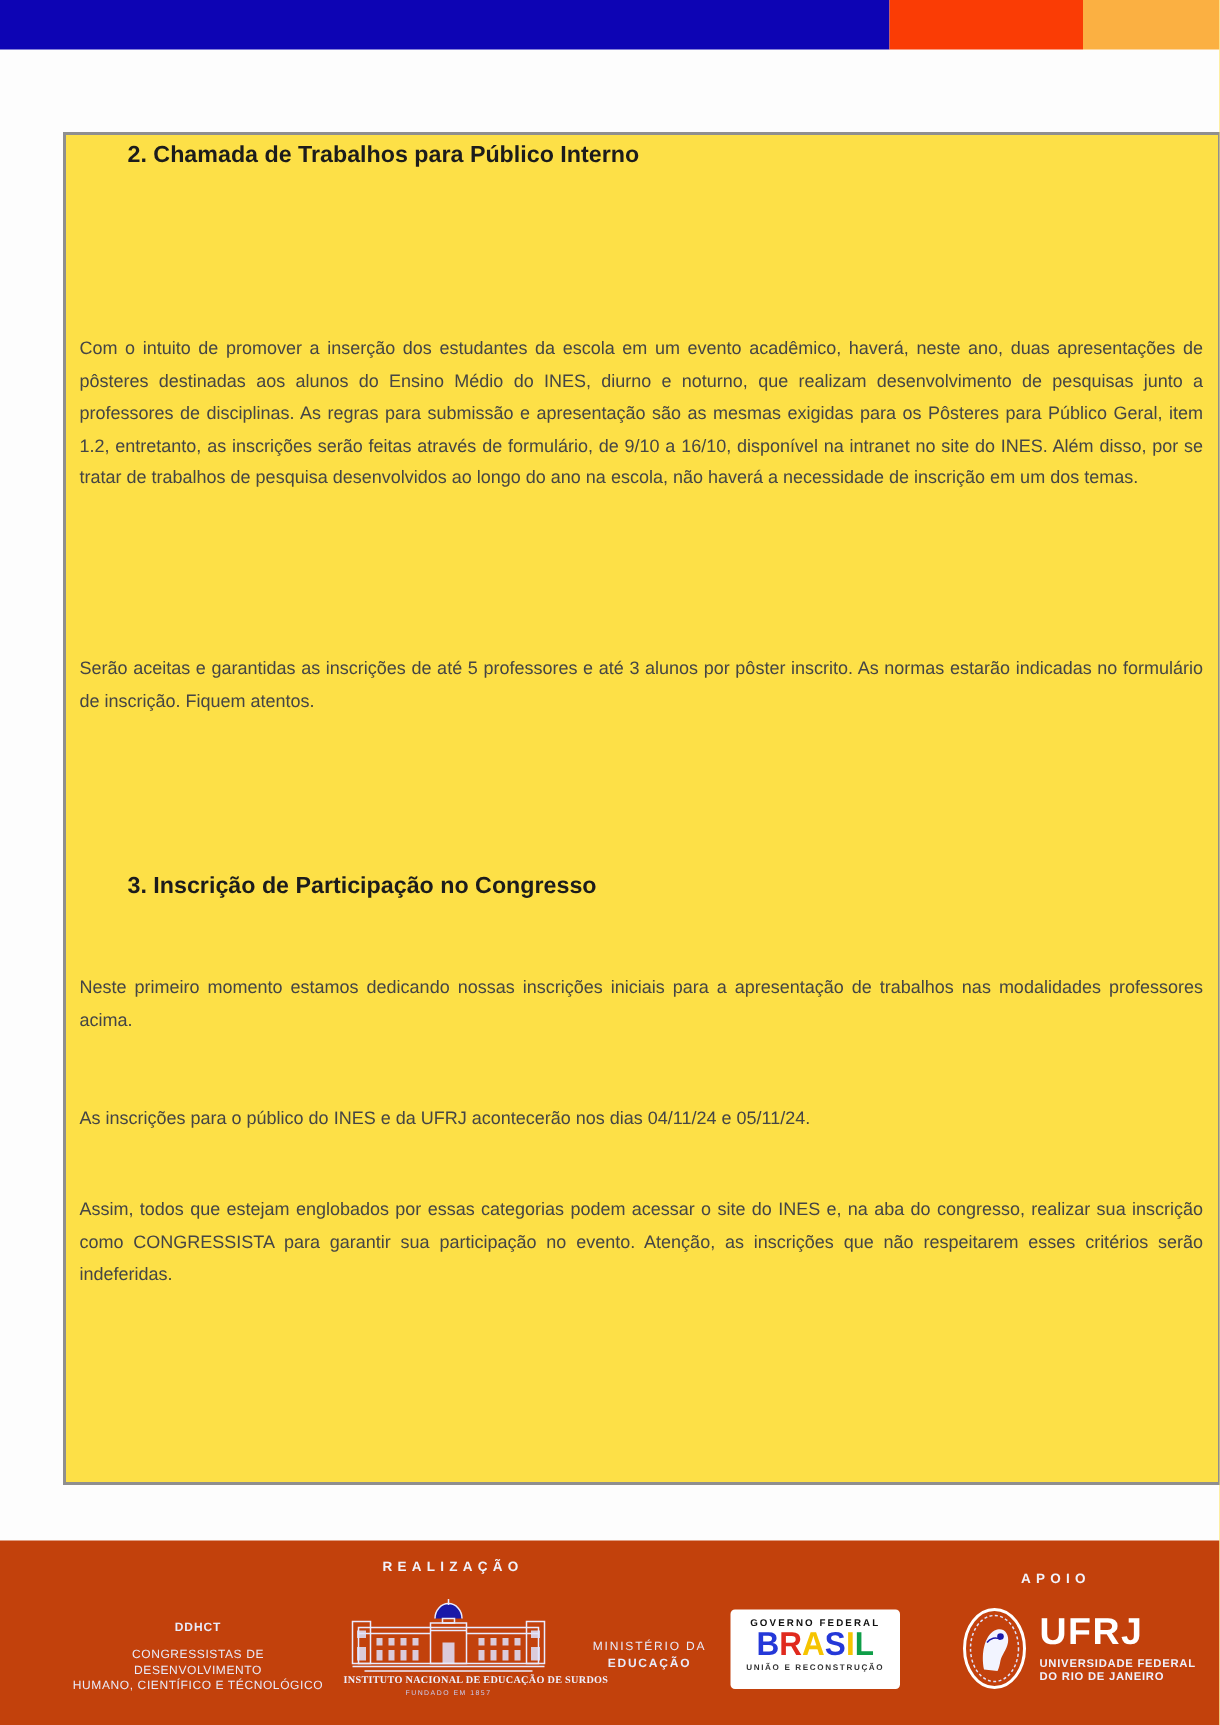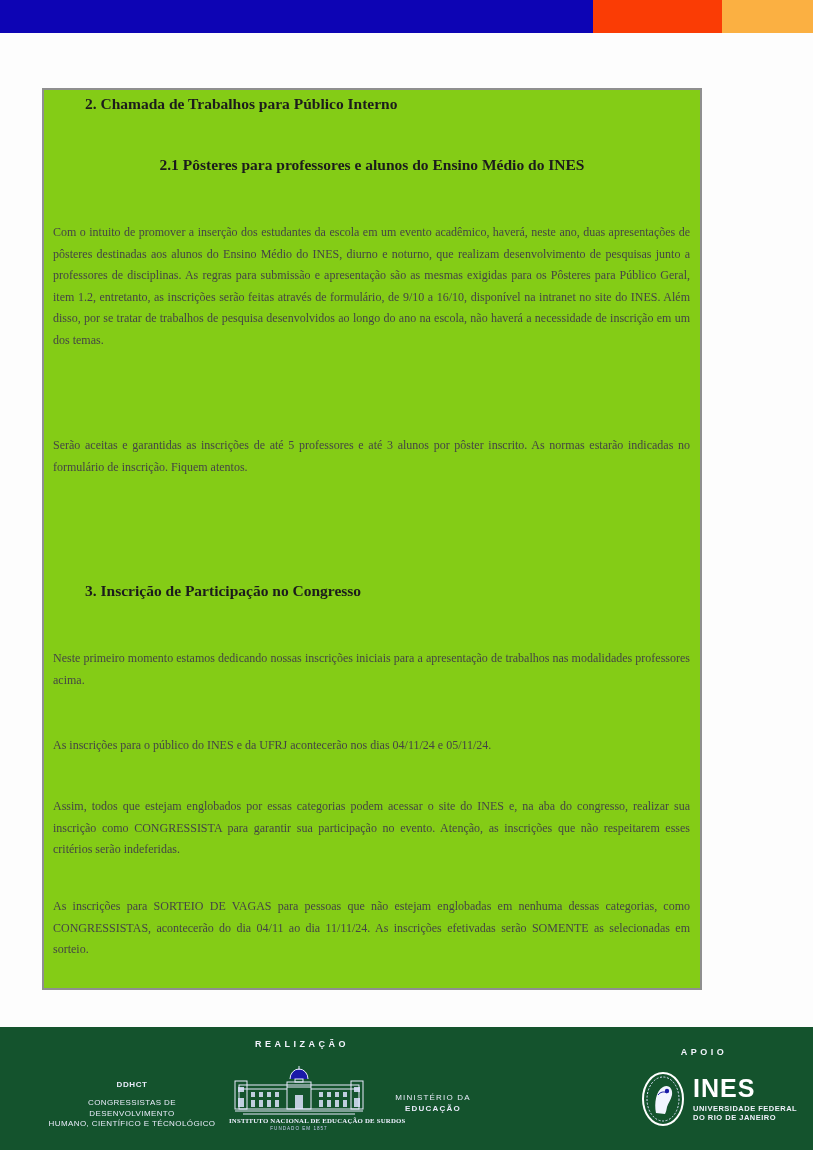--- a/index.html
+++ b/index.html
@@ -15,24 +15,23 @@
   
   .topbar { position:absolute; top:0; left:0; width:813px; height:33px; }
   .bar { position:absolute; top:0; height:33px; }
   .bar.b-blue   { left:0;   width:593px; }
   .bar.b-red    { left:593px; width:129px; }
   .bar.b-orange { left:722px; width:91px; }
 
   
   .content-box {
     position:absolute; left:42px; top:88px;
-    width:660px; height:902px;
+    width:772px; height:902px;
     border:2px solid #8f8f8f;
-    background:#84cc16;
-    font-family:Liberation Serif, serif;
+    background:#fde047;
   }
   .blk { position:absolute; left:9px; right:10px; color:#454545; font-size:12px; line-height:21.5px; }
   .heading { font-weight:bold; color:#1c1c1c; font-size:15.5px; line-height:18px; left:41px; }
   .heading-center { font-weight:bold; color:#1c1c1c; font-size:15.5px; line-height:18px; left:0; right:0; text-align:center; }
   .para { text-align:justify; }
   .h2a { top:5px; }
   .h21 { top:66px; }
   .p1  { top:132px; }
   .p2  { top:345px; }
   .p3  { top:428px; }
@@ -84,31 +83,29 @@
 <div class="page">
 
   <div class="topbar">
     <div class="bar b-blue" style="background: rgb(13, 4, 180);"></div>
     <div class="bar b-red" style="background: rgb(250, 60, 5);"></div>
     <div class="bar b-orange" style="background: rgb(251, 176, 66);"></div>
   </div>
 
   <div class="content-box">
     <div class="blk heading h2a">2. Chamada de Trabalhos para Público Interno</div>
-    <div class="blk heading-center h21">2.1 Pôsteres para professores e alunos do Ensino Médio do INES</div>
     <div class="blk para p1">Com o intuito de promover a inserção dos estudantes da escola em um evento acadêmico, haverá, neste ano, duas apresentações de pôsteres destinadas aos alunos do Ensino Médio do INES, diurno e noturno, que realizam desenvolvimento de pesquisas junto a professores de disciplinas. As regras para submissão e apresentação são as mesmas exigidas para os Pôsteres para Público Geral, item 1.2, entretanto, as inscrições serão feitas através de formulário, de 9/10 a 16/10, disponível na intranet no site do INES. Além disso, por se tratar de trabalhos de pesquisa desenvolvidos ao longo do ano na escola, não haverá a necessidade de inscrição em um dos temas.</div>
     <div class="blk para p2">Serão aceitas e garantidas as inscrições de até 5 professores e até 3 alunos por pôster inscrito. As normas estarão indicadas no formulário de inscrição. Fiquem atentos.</div>
     <div class="blk heading h3a">3. Inscrição de Participação no Congresso</div>
     <div class="blk para p4">Neste primeiro momento estamos dedicando nossas inscrições iniciais para a apresentação de trabalhos nas modalidades professores acima.</div>
     <div class="blk para p5">As inscrições para o público do INES e da UFRJ acontecerão nos dias 04/11/24 e 05/11/24.</div>
     <div class="blk para p6">Assim, todos que estejam englobados por essas categorias podem acessar o site do INES e, na aba do congresso, realizar sua inscrição como CONGRESSISTA para garantir sua participação no evento. Atenção, as inscrições que não respeitarem esses critérios serão indeferidas.</div>
-    <div class="blk para p7">As inscrições para SORTEIO DE VAGAS para pessoas que não estejam englobadas em nenhuma dessas categorias, como CONGRESSISTAS, acontecerão do dia 04/11 ao dia 11/11/24. As inscrições efetivadas serão SOMENTE as selecionadas em sorteio.</div>
   </div>
 
-  <div class="footer" style="background: #14532d;">
+  <div class="footer" style="background: #c2410c;">
 
     <div class="f-center realizacao">REALIZAÇÃO</div>
     <div class="f-center apoio">APOIO</div>
 
     <div class="f-center ddhct">
       <div class="ddhct-acronym">DDHCT</div>
       <div class="ddhct-line">CONGRESSISTAS DE DESENVOLVIMENTO</div>
       <div class="ddhct-line">HUMANO, CIENTÍFICO E TÉCNOLÓGICO</div>
     </div>
 
@@ -160,30 +157,37 @@
       </svg>
       <div class="ines-name">INSTITUTO NACIONAL DE EDUCAÇÃO DE SURDOS</div>
       <div class="ines-founded">FUNDADO EM 1857</div>
     </div>
 
     <div class="f-center mec">
       <div class="mec-line1">MINISTÉRIO DA</div>
       <div class="mec-line2">EDUCAÇÃO</div>
     </div>
 
+    <div class="govbox">
+      <div class="gov-header">GOVERNO FEDERAL</div>
+      <div class="gov-brand">
+        <span style="color: rgb(36, 56, 216);">B</span><span style="color: rgb(224, 42, 30);">R</span><span style="color: rgb(246, 196, 0);">A</span><span style="color: rgb(36, 56, 216);">S</span><span style="color: rgb(246, 196, 0);">I</span><span style="color: rgb(15, 158, 72);">L</span>
+      </div>
+      <div class="gov-tagline">UNIÃO E RECONSTRUÇÃO</div>
+    </div>
 
     <div class="ufrj">
       <svg width="44" height="56" viewBox="0 0 44 56">
         <ellipse cx="22" cy="28" rx="20" ry="26" fill="none" stroke="#ffffff" stroke-width="2"></ellipse>
         <ellipse cx="22" cy="28" rx="16" ry="22" fill="none" stroke="#dfe3ff" stroke-width="1" stroke-dasharray="2,1.6"></ellipse>
         <path d="M15,42 C13,32 15,20 22,16 C28,13 32,18 31,24 C30,29 27,32 26,36 C25.5,39 25,41 24,43 Z" fill="#f2f4ff"></path>
         <circle cx="26" cy="20" r="2.2" fill="#1a19a8"></circle>
         <path d="M17,24 C19,21 23,20 26,22" fill="none" stroke="#1a19a8" stroke-width="1"></path>
       </svg>
       <div class="ufrj-text">
-        <div class="ufrj-acronym">INES</div>
+        <div class="ufrj-acronym">UFRJ</div>
         <div class="ufrj-line">UNIVERSIDADE FEDERAL</div>
         <div class="ufrj-line">DO RIO DE JANEIRO</div>
       </div>
     </div>
 
   </div>
 </div>
 
 </body></html>

